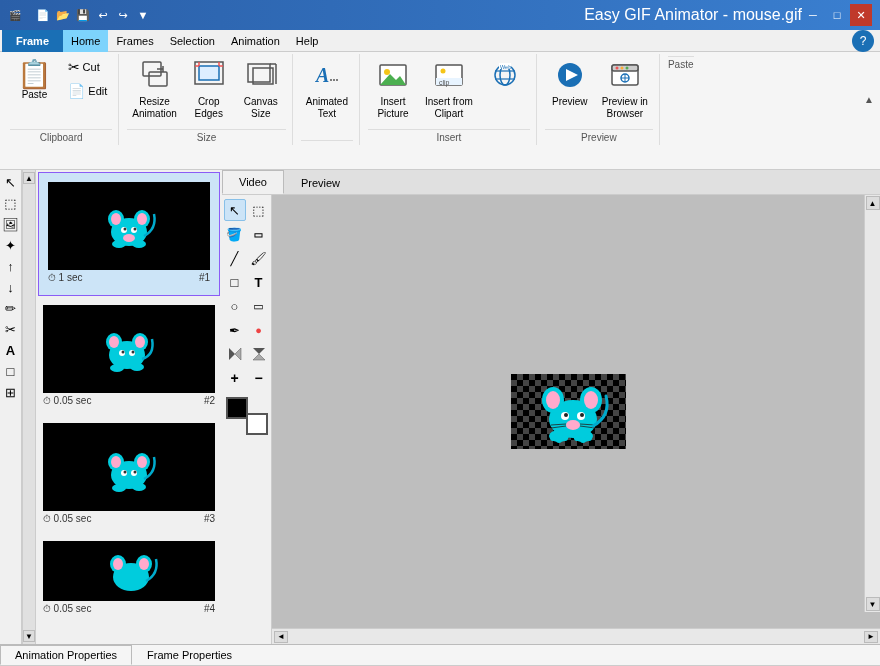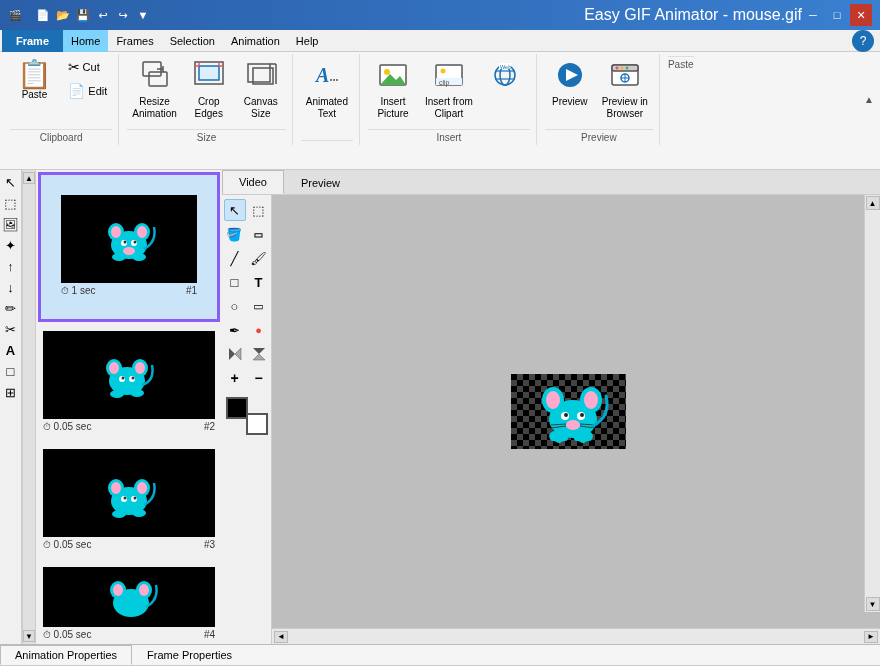--- a/index.html
+++ b/index.html
@@ -281,21 +281,21 @@
   <div class="frame-list-container" style="width: 200px; display: flex;">
 
     <div class="frame-scroll-bar" style="width: 14px; background: #e0e0e0; border-right: 1px solid #ccc; display: flex; flex-direction: column; align-items: center; padding: 2px 0;">
       <div class="scroll-arrow" style="font-size:8px; cursor:pointer; border: 1px solid #bbb; background: #ddd; width:12px; height:12px; display:flex; align-items:center; justify-content:center;">▲</div>
       <div style="flex:1;"></div>
       <div class="scroll-arrow" style="font-size:8px; cursor:pointer; border: 1px solid #bbb; background: #ddd; width:12px; height:12px; display:flex; align-items:center; justify-content:center;">▼</div>
     </div>
 
     <div class="frame-list-inner" style="flex:1;">
 
-      <div class="frame-item selected" style="background: #cce4f7; border: 3px solid #8b5cf6; padding: 20px; margin: 2px;">
+      <div class="frame-item selected" style="background: #cce4f7; border: 1px solid #8b5cf6; padding: 9px; margin: 2px;">
         <div class="frame-thumb" style="width:100%; height: 88px; background:#000; display:flex; align-items:center; justify-content:center; overflow:hidden;">
           <svg width="80" height="65" viewBox="0 0 80 65">
             <rect width="80" height="65" fill="#000"></rect>
 
             <ellipse cx="40" cy="38" rx="18" ry="14" fill="#00ccdd"></ellipse>
             <ellipse cx="27" cy="25" rx="8" ry="9" fill="#00ccdd"></ellipse>
             <ellipse cx="53" cy="25" rx="8" ry="9" fill="#00ccdd"></ellipse>
             <ellipse cx="27" cy="25" rx="5" ry="6" fill="#ffaacc"></ellipse>
             <ellipse cx="53" cy="25" rx="5" ry="6" fill="#ffaacc"></ellipse>
             <circle cx="35" cy="36" r="3" fill="#fff"></circle>

